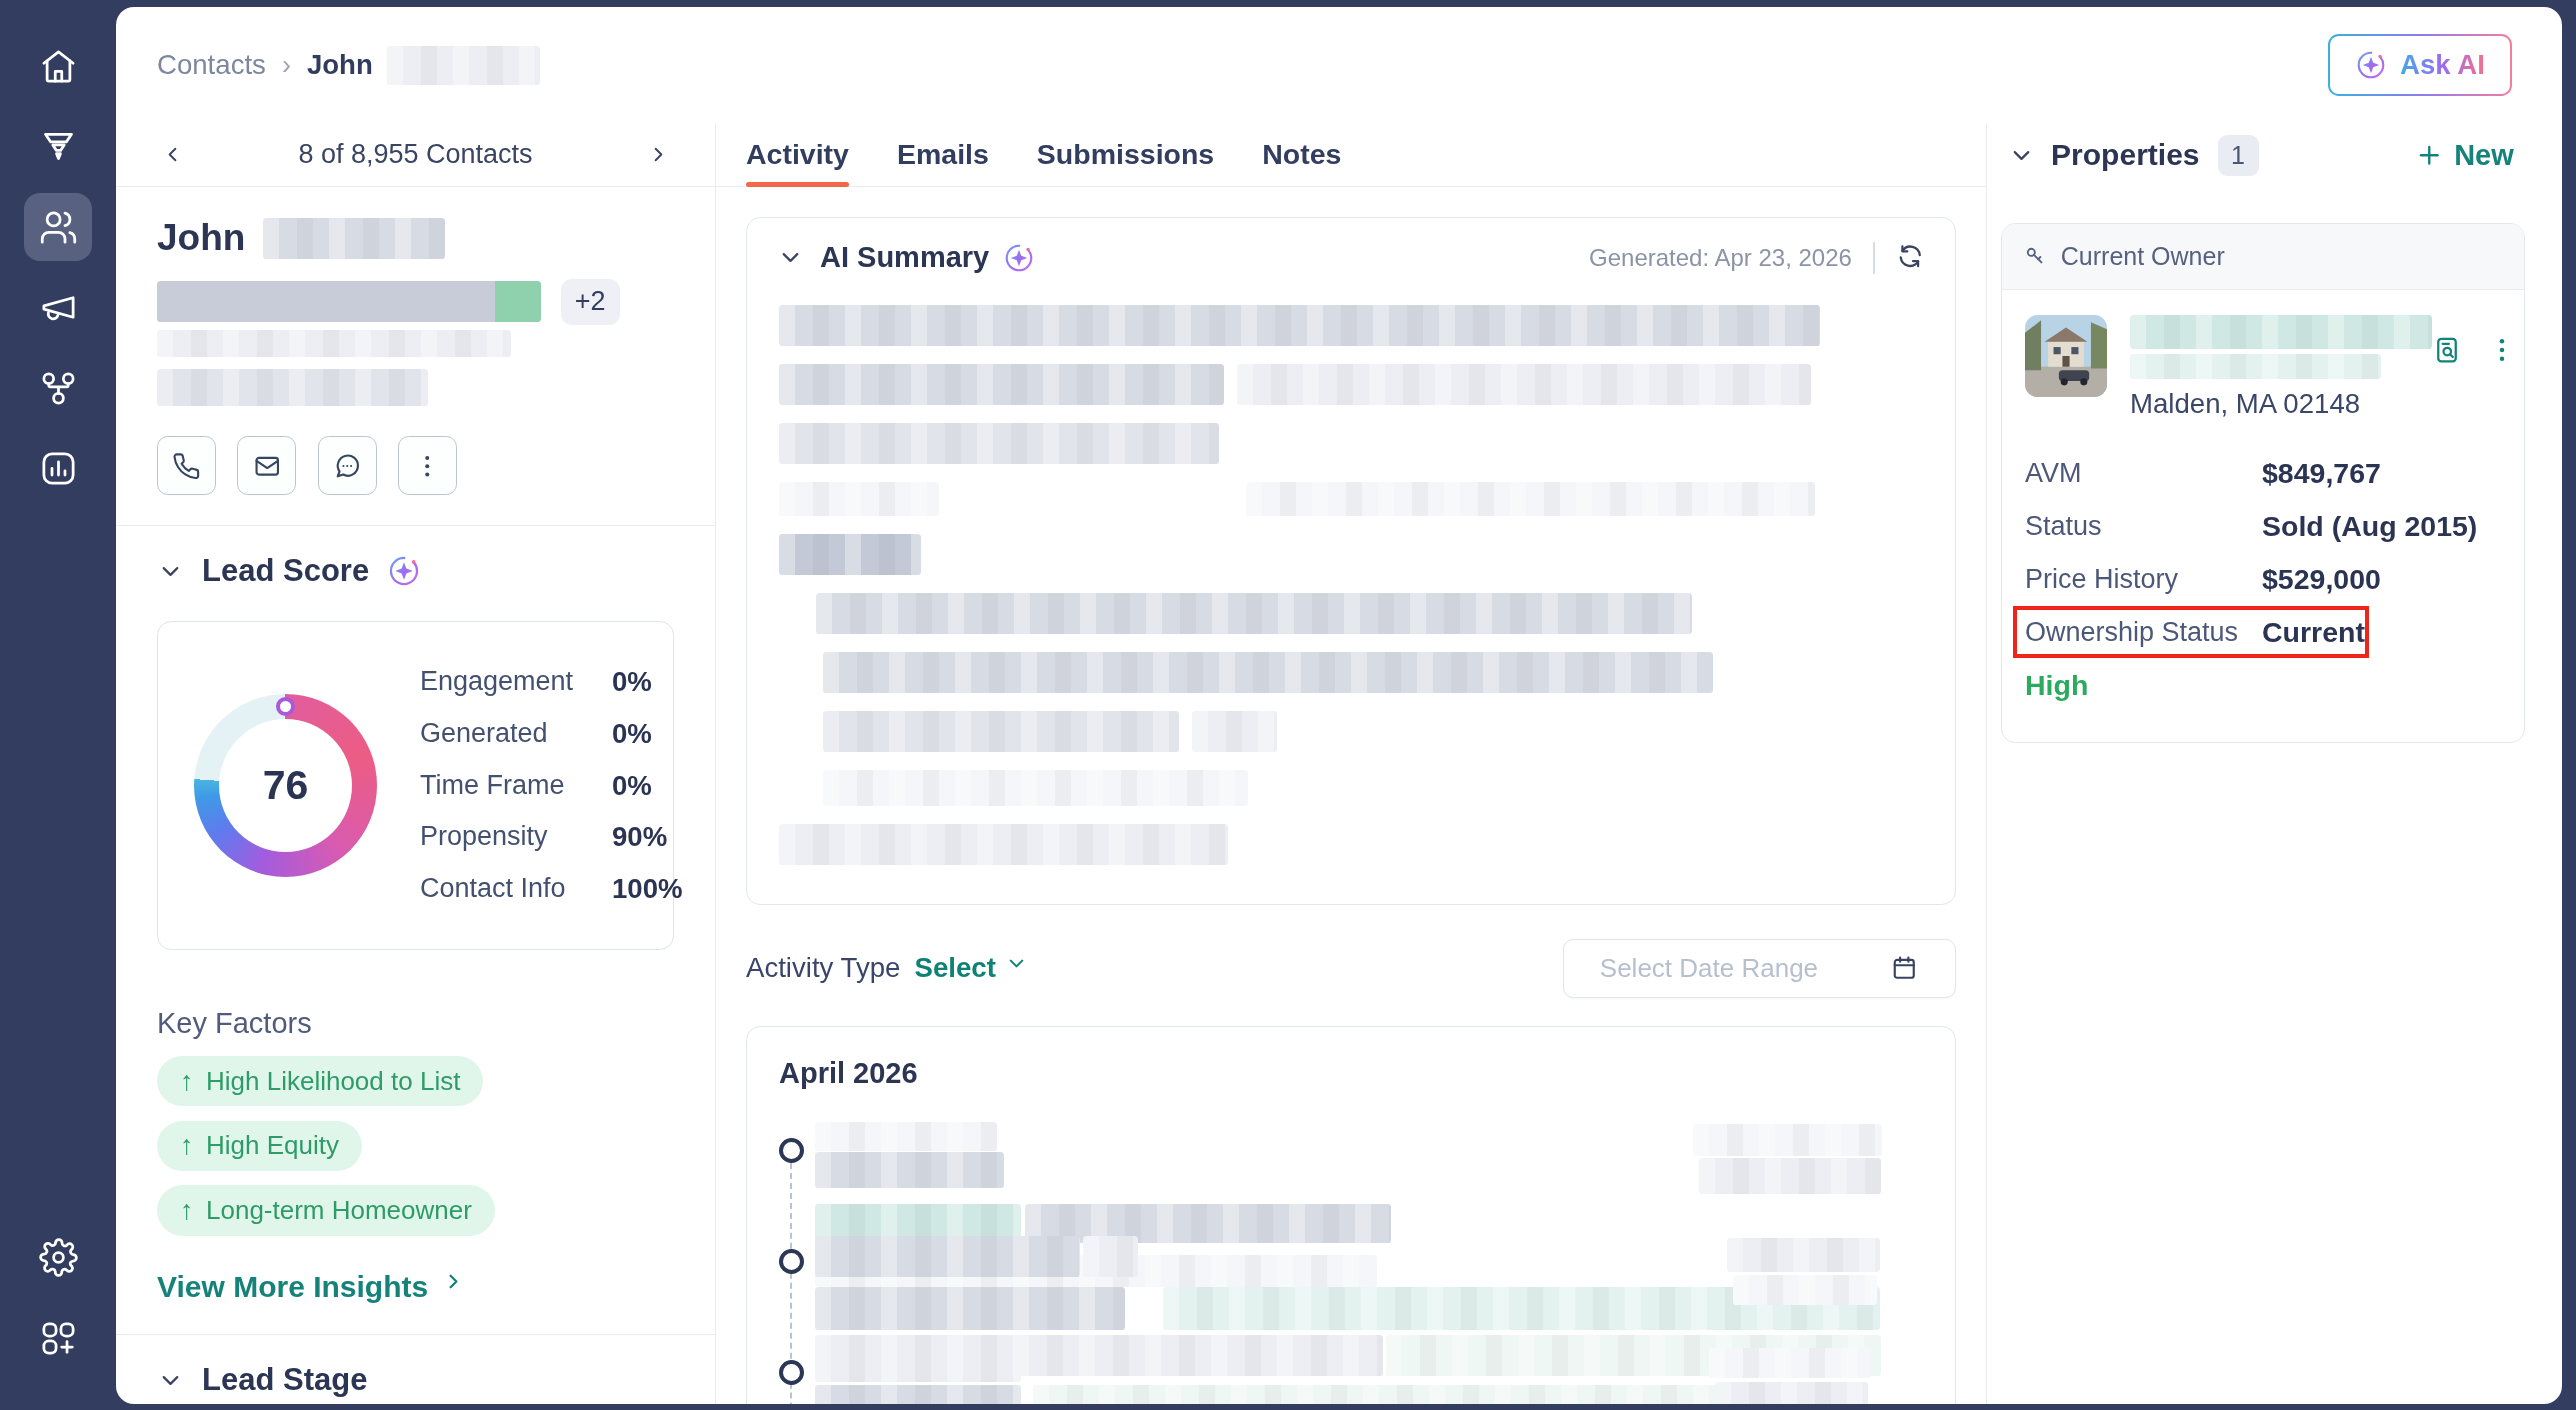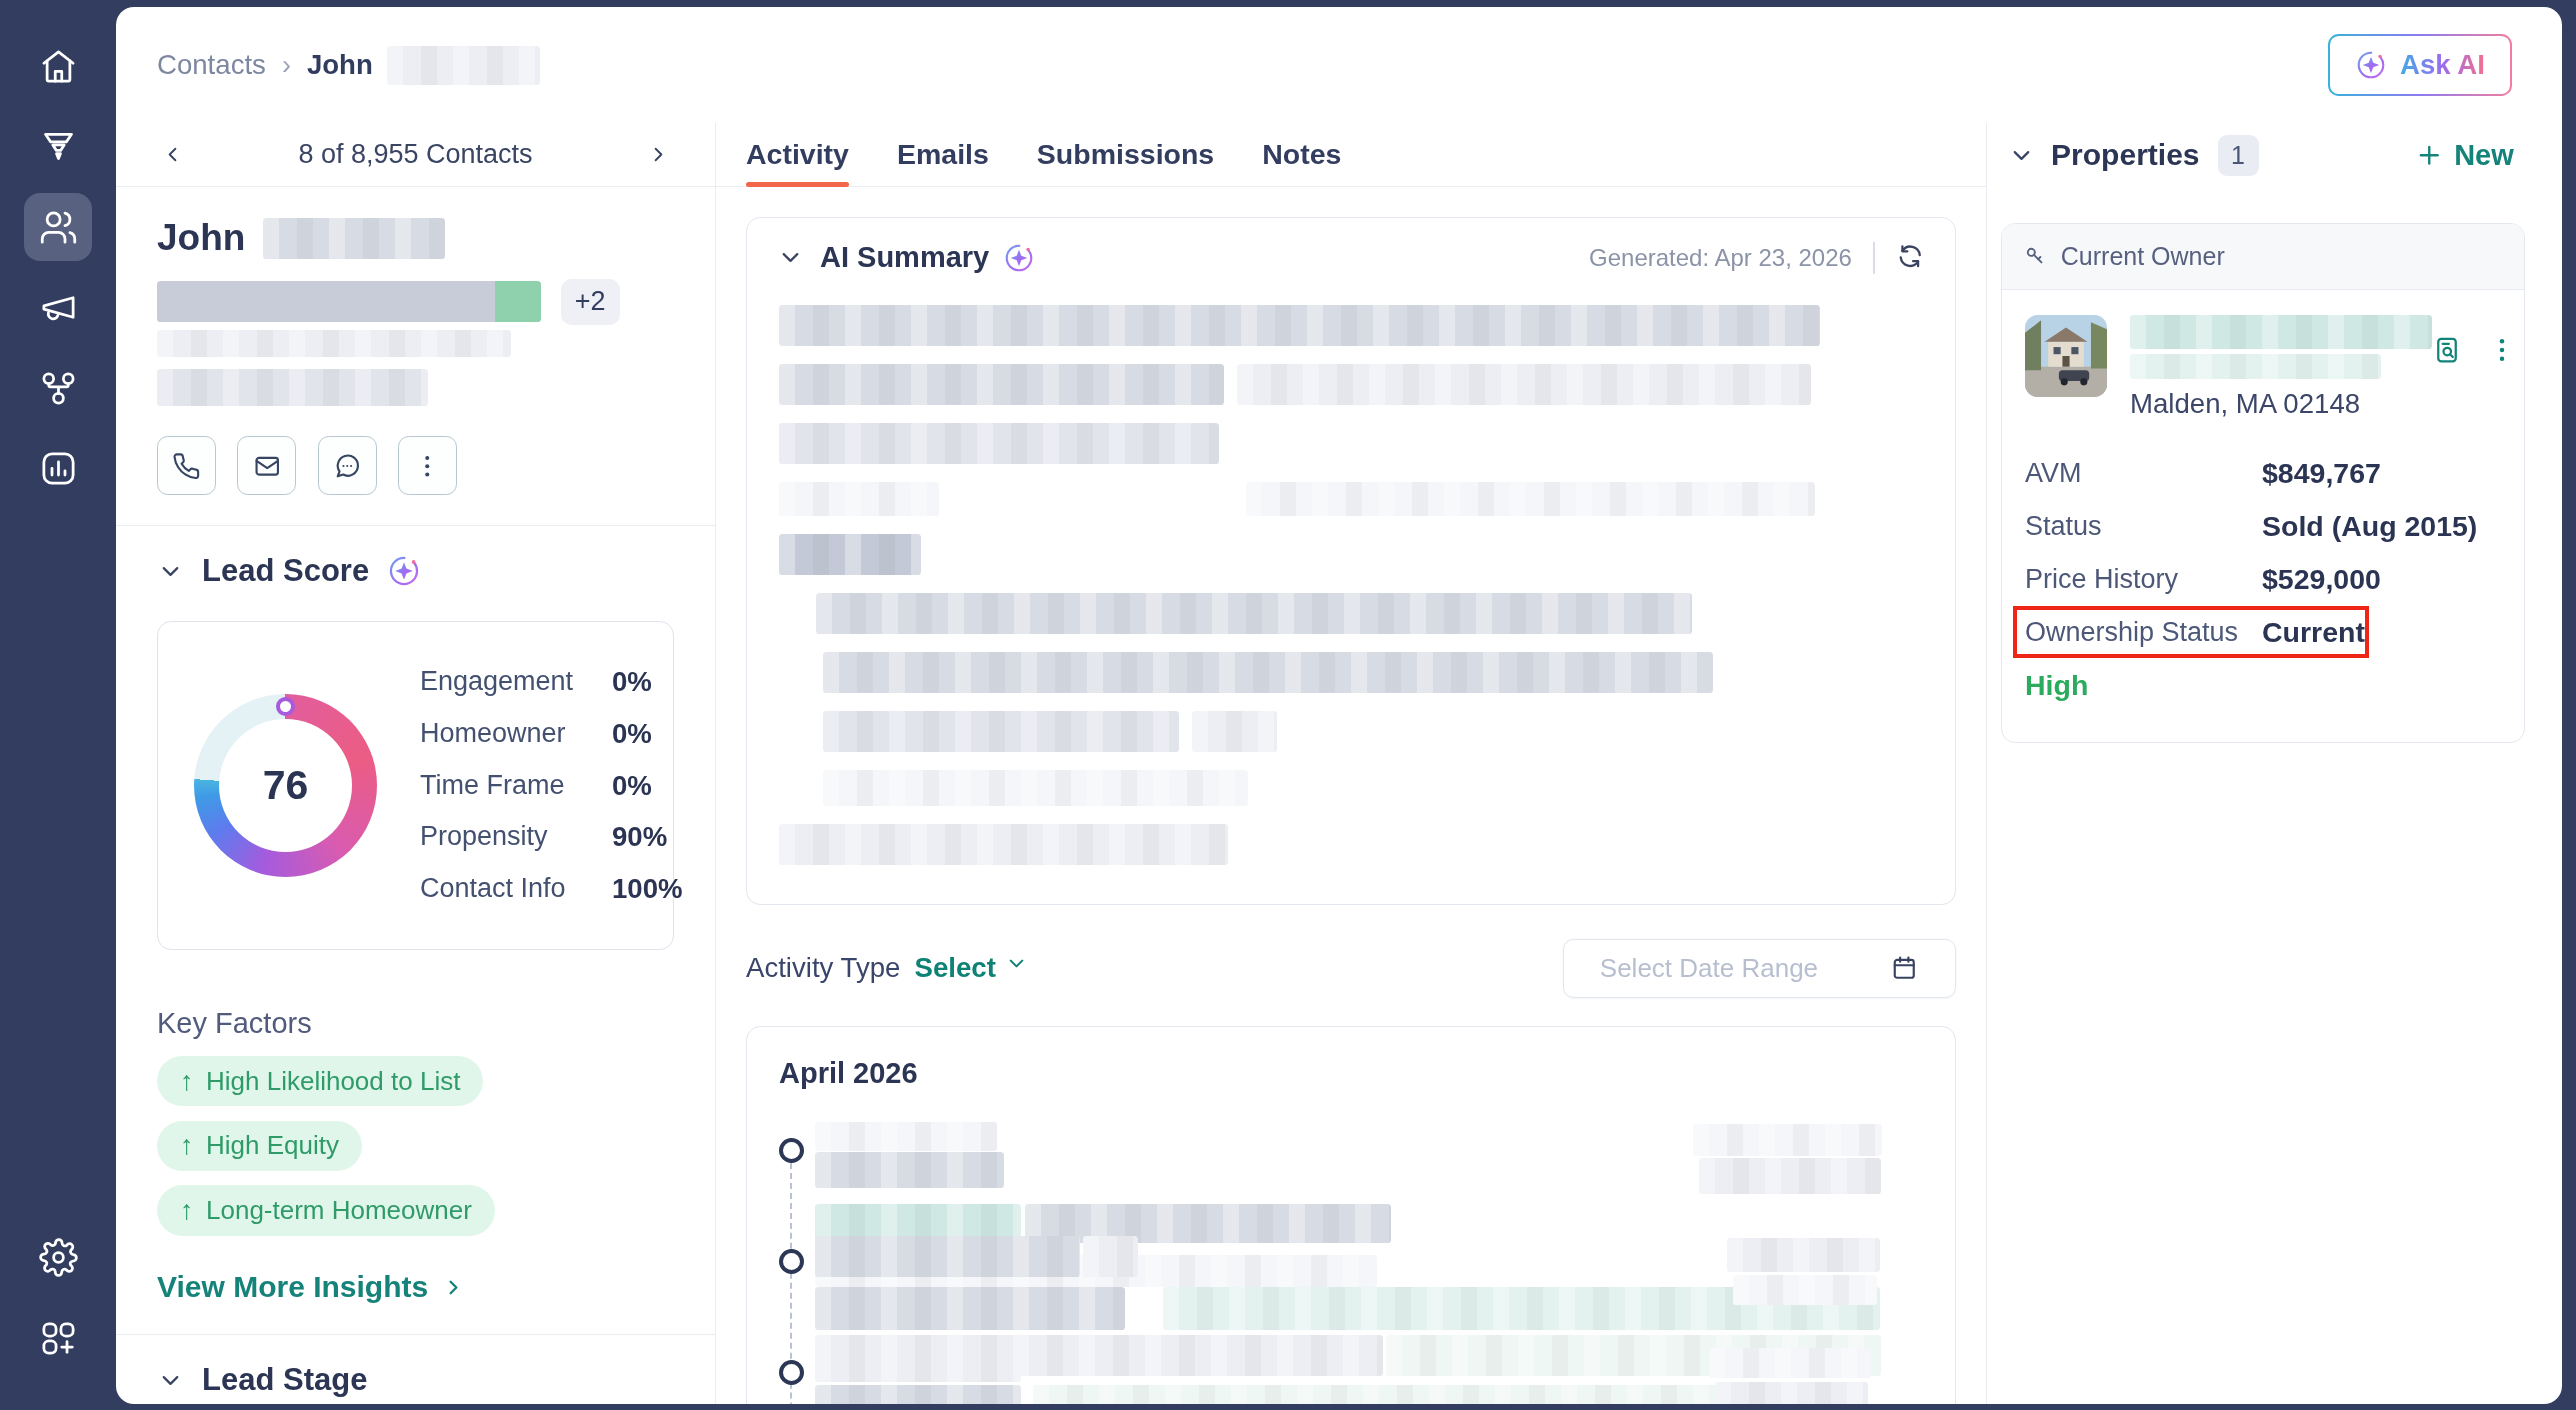--- a/index.html
+++ b/index.html
@@ -65,21 +65,21 @@
   .donut-marker { position:absolute; left:50%; top:2.7px; width:19.6px; height:19.6px; margin-left:-9.8px; border-radius:50%; background:#fff; border:4.4px solid #a75bdc; z-index:2; }
   .metrics { margin-left:43px; display:flex; flex-direction:column; gap:19.6px; flex:1; }
   .metric { display:flex; }
   .metric-label { width:192px; font-size:27px; color:#43506f; }
   .metric-value { font-size:27.6px; font-weight:700; color:#2b3553; }
 
   .kf-title { margin-top:57px; font-size:29px; color:#515c7c; }
   .chips { display:flex; flex-direction:column; align-items:flex-start; gap:14.2px; margin-top:16px; }
   .chip { display:inline-flex; align-items:center; gap:12.5px; padding:9.8px 23px; border-radius:27px; background:#e1f6ea; color:#2f9b68; font-size:26px; }
   .chip .up { font-size:27px; }
-  .view-more { margin-top:34px; display:flex; align-items:center; gap:14.2px; color:#15837a; font-size:30px; font-weight:700; cursor:pointer; }
+  .view-more { margin-top:34px; display:flex; align-items:flex-start; gap:14.2px; color:#15837a; font-size:30px; font-weight:700; cursor:pointer; }
   .view-more svg { width:23px; height:23px; }
 
   
   .tabs { padding-left:30px; gap:48px; }
   .tab { position:relative; height:64px; display:flex; align-items:center; font-size:28.5px; font-weight:700; color:#333d5f; cursor:pointer; }
   .tab.active::after { content:""; position:absolute; left:0; right:0; bottom:-0.9px; height:5.3px; border-radius:3.6px; background:#f2674a; }
 
   .center-scroll { padding:30px 30px 0; overflow:hidden; flex:1; }
   .card { border:1.8px solid #e2e6ee; border-radius:14.2px; background:#fff; }
   .ai-head { display:flex; align-items:center; padding:23px 30px 18px; }
@@ -305,21 +305,21 @@
             <div class="donut">
               <div class="donut-marker"></div>
               <div class="donut-score">76</div>
             </div>
             <div class="metrics">
               <div class="metric">
                   <span class="metric-label">Engagement</span>
                   <span class="metric-value">0%</span>
                 </div>
               <div class="metric">
-                  <span class="metric-label">Homeowner</span>
+                  <span class="metric-label">Generated</span>
                   <span class="metric-value">0%</span>
                 </div>
               <div class="metric">
                   <span class="metric-label">Time Frame</span>
                   <span class="metric-value">0%</span>
                 </div>
               <div class="metric">
                   <span class="metric-label">Propensity</span>
                   <span class="metric-value">90%</span>
                 </div>

